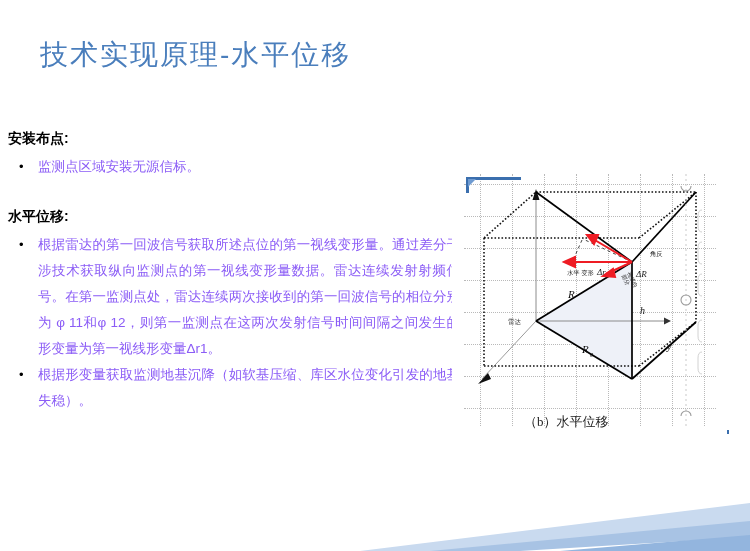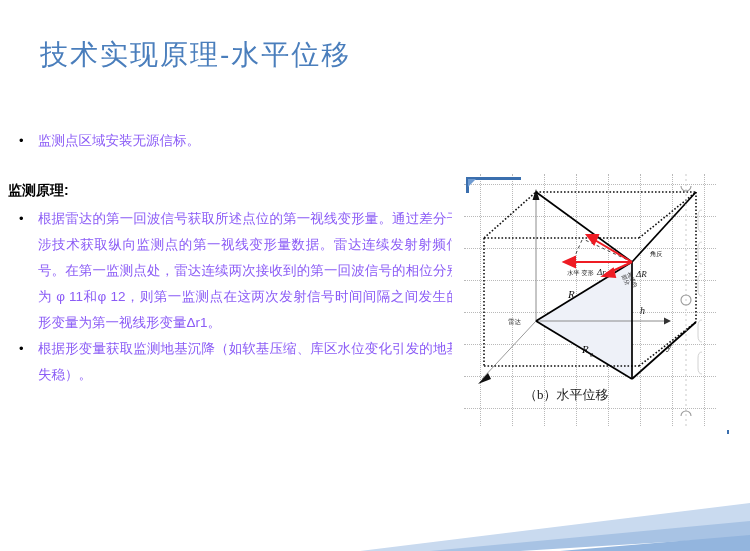--- a/index.html
+++ b/index.html
@@ -97,21 +97,21 @@
     left: 0px;
     top: 0px;
     width: 58px;
     height: 20px;
   }
   
   .margin-marks { position:absolute; right:0; top:0; width:40px; height:100%; }
   .caption {
     position: absolute;
     left: 60px;
-    top: 212px;
+    top: 239px;
     font-family: "Liberation Serif", "DejaVu Serif", serif;
     font-size: 13px;
     color: #1a1a1a;
     white-space: nowrap;
   }
   .blue-mark {
     position: absolute;
     left: 263px;
     top: 256px;
     width: 2px;
@@ -133,25 +133,26 @@
 </style>
 </head>
 <body>
 
 <div class="slide">
 
   <div class="title">技术实现原理-水平位移</div>
 
   <div class="body-col">
 
+    <div class="sec-head">安装布点:</div>
     <ul class="bullets">
       <li>监测点区域安装无源信标。</li>
     </ul>
 
-    <div class="sec-head second">监测原理:</div>
+    <div class="sec-head second">水平位移:</div>
     <ul class="bullets">
       <li>根据雷达的第一回波信号获取所述点位的第一视线变形量。通过差分干涉技术获取纵向监测点的第一视线变形量数据。雷达连续发射射频信号。在第一监测点处，雷达连续两次接收到的第一回波信号的相位分别为 φ 11和φ 12，则第一监测点在这两次发射信号时间间隔之间发生的形变量为第一视线形变量Δr1。</li>
       <li>根据形变量获取监测地基沉降（如软基压缩、库区水位变化引发的地基失稳）。</li>
     </ul>
 
   </div>
 
   <div class="doc-img">
     <div class="doc-page">
 

